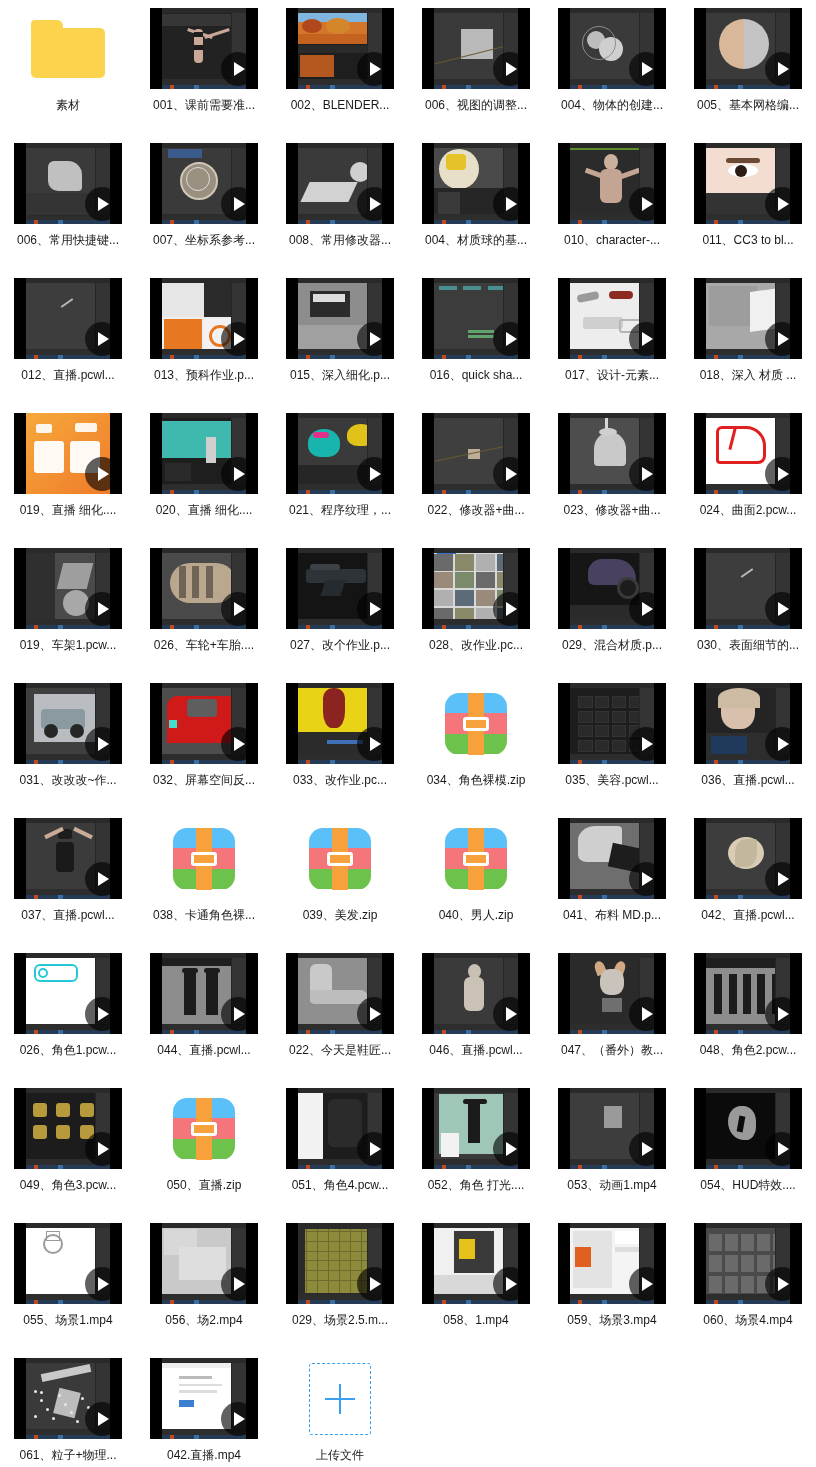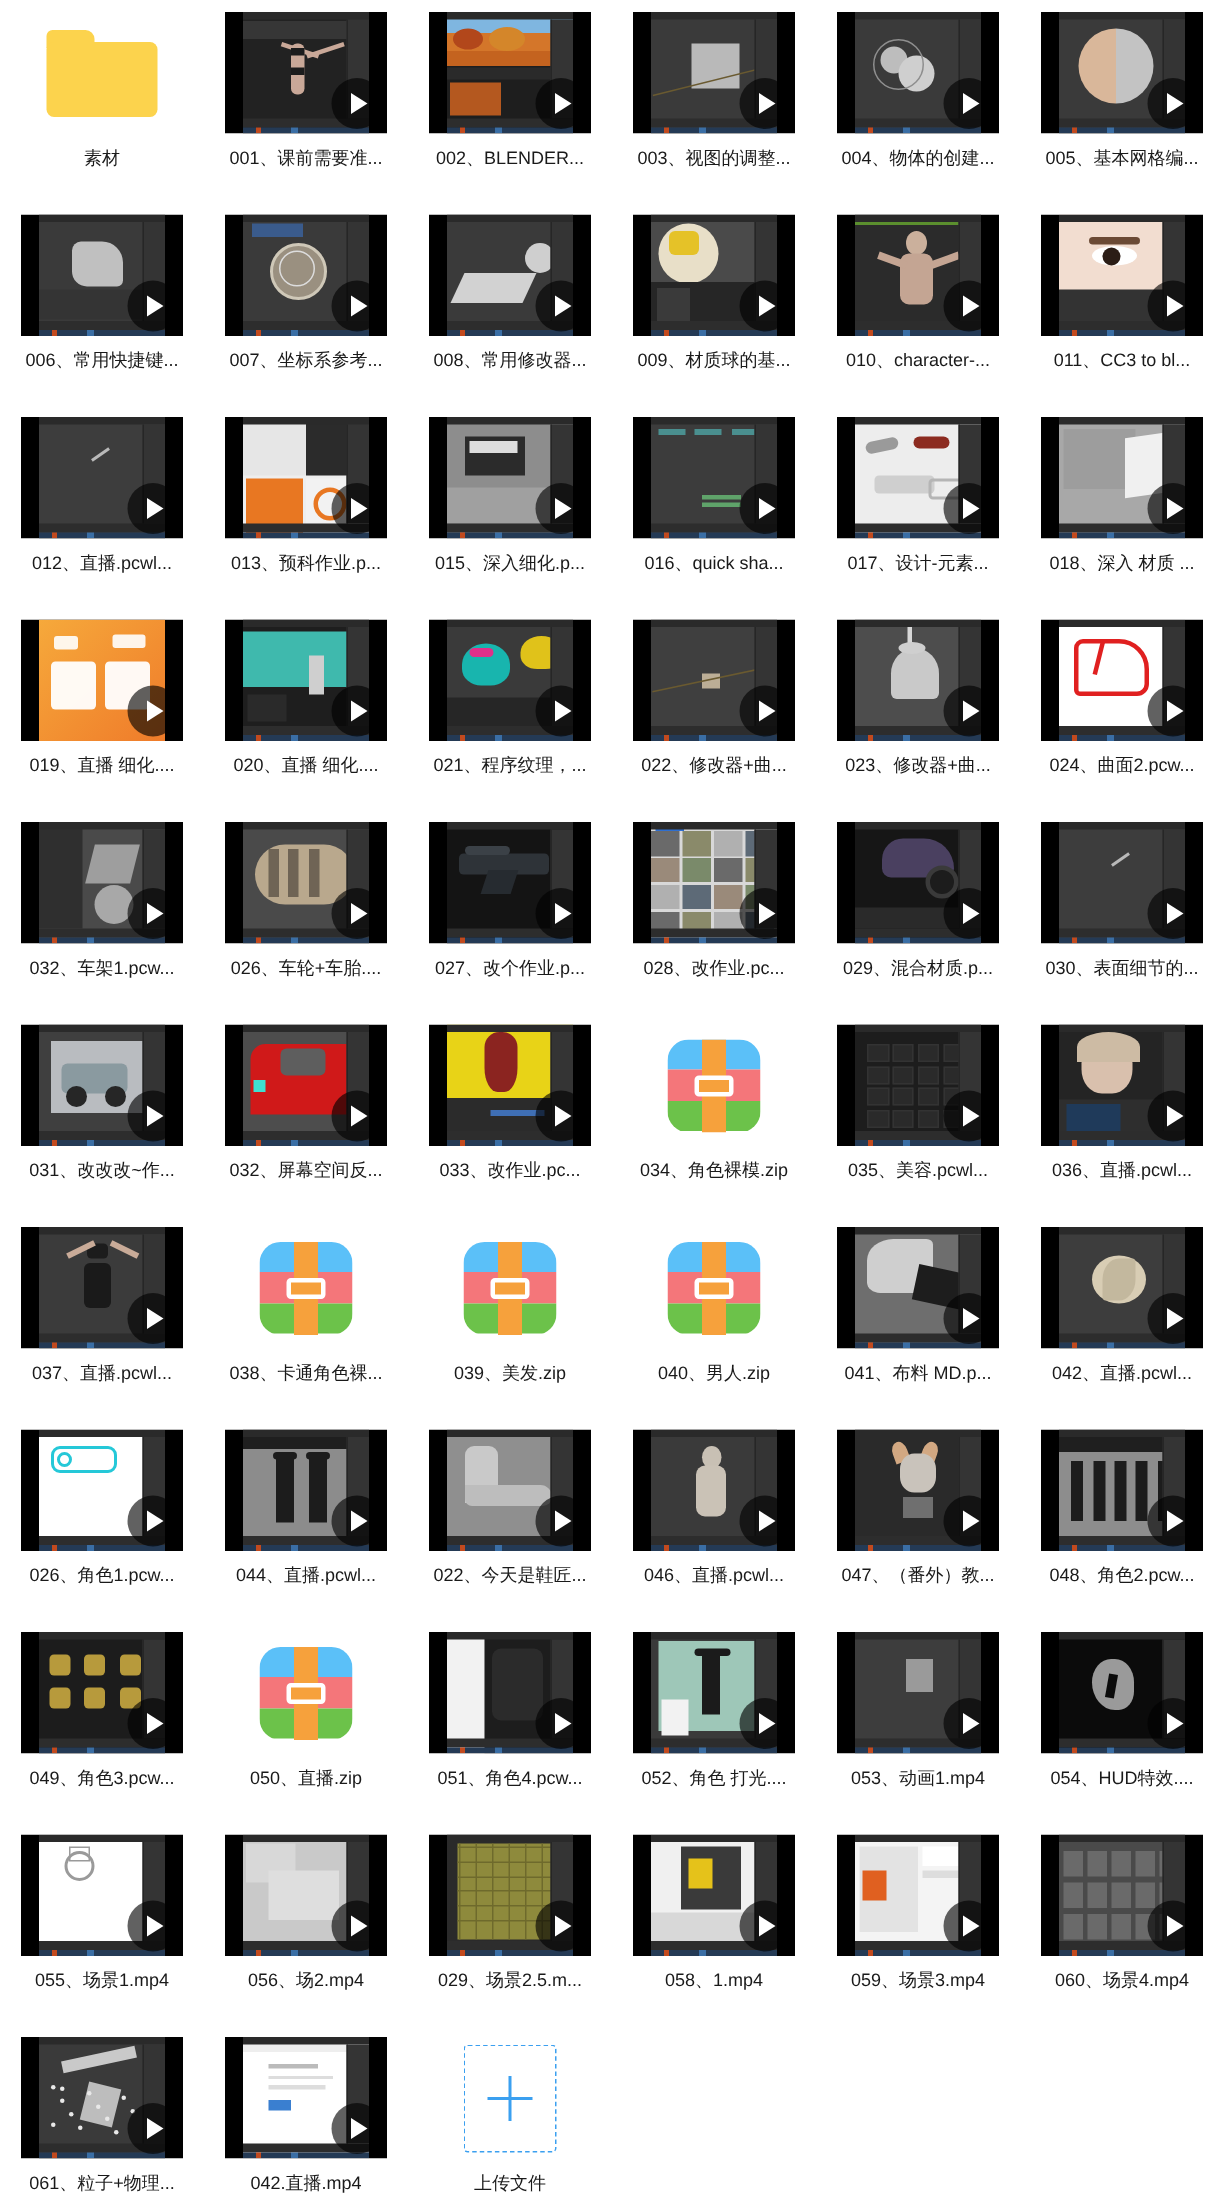--- a/index.html
+++ b/index.html
@@ -199,21 +199,21 @@
             <div style="position: absolute; left: 32%; top: 26%; width: 32px; height: 30px; background: rgb(185, 185, 185);"></div>
             <div style="position: absolute; left: 0px; right: 0px; top: 56%; height: 1px; background: rgb(106, 90, 48); transform: rotate(-14deg);"></div>
             <div style="position: absolute; left: 0px; right: 0px; top: 0px; height: 5px; background: rgb(42, 42, 42);"></div>
             <div style="position: absolute; left: 0px; right: 0px; bottom: 4px; height: 6px; background: rgb(45, 45, 45);"></div>
             <div style="position: absolute; left: 0px; right: 0px; bottom: 0px; height: 4px; background: linear-gradient(90deg, rgb(36, 58, 85) 0px, rgb(36, 58, 85) 10%, rgb(194, 74, 30) 10%, rgb(194, 74, 30) 14%, rgb(36, 58, 85) 14%, rgb(36, 58, 85) 38%, rgb(58, 110, 165) 38%, rgb(58, 110, 165) 44%, rgb(36, 58, 85) 44%, rgb(36, 58, 85) 100%);"></div>
             <div style="position: absolute; right: 0px; top: 5px; width: 15px; bottom: 10px; background: rgb(52, 52, 52); border-left: 1px solid rgb(38, 38, 38);"></div>
           </div>
           <div class="play"></div>
         </div>
       </div>
-      <div class="caption">003、视图的调整...</div>
+      <div class="caption">006、视图的调整...</div>
     </div>
     <div class="cell">
       <div class="thumb-wrap">
         <div class="vid">
           <div class="pic" style="background: rgb(58, 58, 58);">
             <div style="position: absolute; left: 20%; top: 28%; width: 18px; height: 18px; background: rgb(189, 189, 189); border-radius: 50%;"></div>
             <div style="position: absolute; left: 34%; top: 36%; width: 24px; height: 24px; background: rgb(207, 207, 207); border-radius: 50%;"></div>
             <div style="position: absolute; left: 14%; top: 22%; width: 34px; height: 34px; border: 1px solid rgb(142, 142, 142); border-radius: 50%;"></div>
             <div style="position: absolute; left: 0px; right: 0px; top: 0px; height: 5px; background: rgb(42, 42, 42);"></div>
             <div style="position: absolute; left: 0px; right: 0px; bottom: 4px; height: 6px; background: rgb(45, 45, 45);"></div>
@@ -298,21 +298,21 @@
             <div style="position: absolute; inset: 56% 0px 0px; background: rgb(38, 38, 38);"></div>
             <div style="position: absolute; left: 4px; top: 60%; width: 22px; height: 26px; background: rgb(58, 58, 58);"></div>
             <div style="position: absolute; left: 0px; right: 0px; top: 0px; height: 5px; background: rgb(42, 42, 42);"></div>
             <div style="position: absolute; left: 0px; right: 0px; bottom: 4px; height: 6px; background: rgb(45, 45, 45);"></div>
             <div style="position: absolute; left: 0px; right: 0px; bottom: 0px; height: 4px; background: linear-gradient(90deg, rgb(36, 58, 85) 0px, rgb(36, 58, 85) 10%, rgb(194, 74, 30) 10%, rgb(194, 74, 30) 14%, rgb(36, 58, 85) 14%, rgb(36, 58, 85) 38%, rgb(58, 110, 165) 38%, rgb(58, 110, 165) 44%, rgb(36, 58, 85) 44%, rgb(36, 58, 85) 100%);"></div>
             <div style="position: absolute; right: 0px; top: 5px; width: 15px; bottom: 10px; background: rgb(52, 52, 52); border-left: 1px solid rgb(38, 38, 38);"></div>
           </div>
           <div class="play"></div>
         </div>
       </div>
-      <div class="caption">009、材质球的基...</div>
+      <div class="caption">004、材质球的基...</div>
     </div>
     <div class="cell">
       <div class="thumb-wrap">
         <div class="vid">
           <div class="pic" style="background: rgb(43, 43, 43);">
             <div style="position: absolute; left: 0px; right: 0px; top: 3px; height: 4px; background: rgb(91, 143, 46);"></div>
             <div style="position: absolute; left: 40%; top: 14%; width: 14px; height: 16px; background: rgb(203, 176, 156); border-radius: 50%;"></div>
             <div style="position: absolute; left: 36%; top: 32%; width: 22px; height: 34px; background: rgb(196, 165, 147); border-radius: 6px;"></div>
             <div style="position: absolute; left: 18%; top: 34%; width: 20px; height: 5px; background: rgb(196, 165, 147); transform: rotate(20deg);"></div>
             <div style="position: absolute; left: 60%; top: 34%; width: 20px; height: 5px; background: rgb(196, 165, 147); transform: rotate(-20deg);"></div>
@@ -555,21 +555,21 @@
             <div style="position: absolute; left: 40%; top: 18%; width: 30px; height: 26px; background: rgb(158, 158, 158); transform: skewX(-14deg);"></div>
             <div style="position: absolute; left: 44%; top: 52%; width: 26px; height: 26px; background: rgb(168, 168, 168); border-radius: 50%;"></div>
             <div style="position: absolute; left: 0px; right: 0px; top: 0px; height: 5px; background: rgb(42, 42, 42);"></div>
             <div style="position: absolute; left: 0px; right: 0px; bottom: 4px; height: 6px; background: rgb(45, 45, 45);"></div>
             <div style="position: absolute; left: 0px; right: 0px; bottom: 0px; height: 4px; background: linear-gradient(90deg, rgb(36, 58, 85) 0px, rgb(36, 58, 85) 10%, rgb(194, 74, 30) 10%, rgb(194, 74, 30) 14%, rgb(36, 58, 85) 14%, rgb(36, 58, 85) 38%, rgb(58, 110, 165) 38%, rgb(58, 110, 165) 44%, rgb(36, 58, 85) 44%, rgb(36, 58, 85) 100%);"></div>
             <div style="position: absolute; right: 0px; top: 5px; width: 15px; bottom: 10px; background: rgb(52, 52, 52); border-left: 1px solid rgb(38, 38, 38);"></div>
           </div>
           <div class="play"></div>
         </div>
       </div>
-      <div class="caption">032、车架1.pcw...</div>
+      <div class="caption">019、车架1.pcw...</div>
     </div>
     <div class="cell">
       <div class="thumb-wrap">
         <div class="vid">
           <div class="pic" style="background: rgb(74, 74, 74);">
             <div style="position: absolute; left: 10%; top: 18%; width: 66px; height: 40px; background: rgb(185, 168, 141); border-radius: 22px;"></div>
             <div style="position: absolute; left: 20%; top: 22%; width: 7px; height: 32px; background: rgb(111, 100, 85);"></div>
             <div style="position: absolute; left: 36%; top: 22%; width: 7px; height: 32px; background: rgb(111, 100, 85);"></div>
             <div style="position: absolute; left: 52%; top: 22%; width: 7px; height: 32px; background: rgb(111, 100, 85);"></div>
             <div style="position: absolute; left: 0px; right: 0px; top: 0px; height: 5px; background: rgb(42, 42, 42);"></div>

